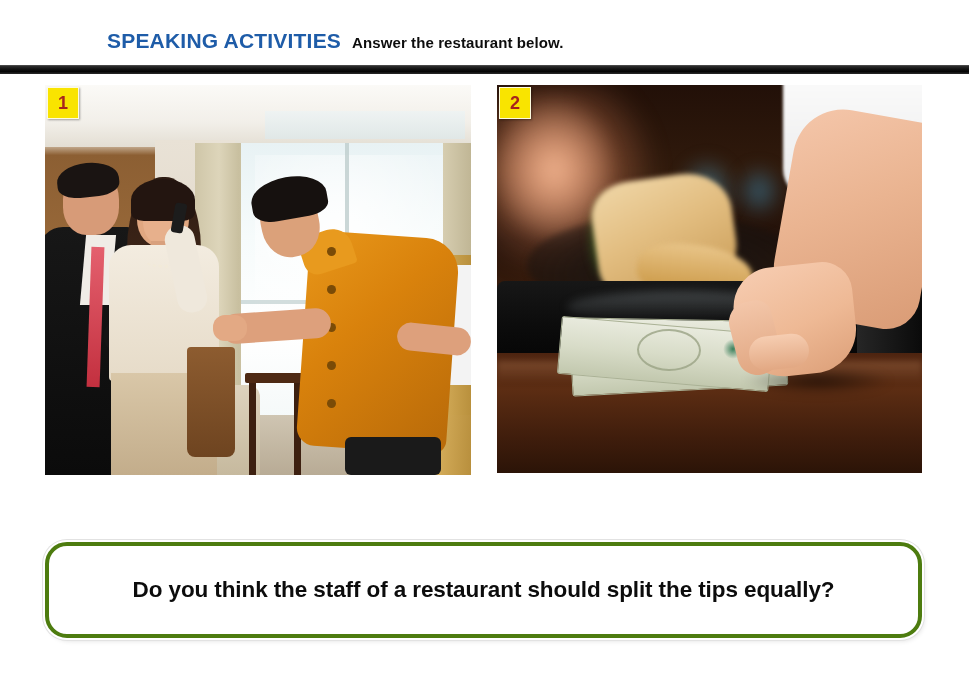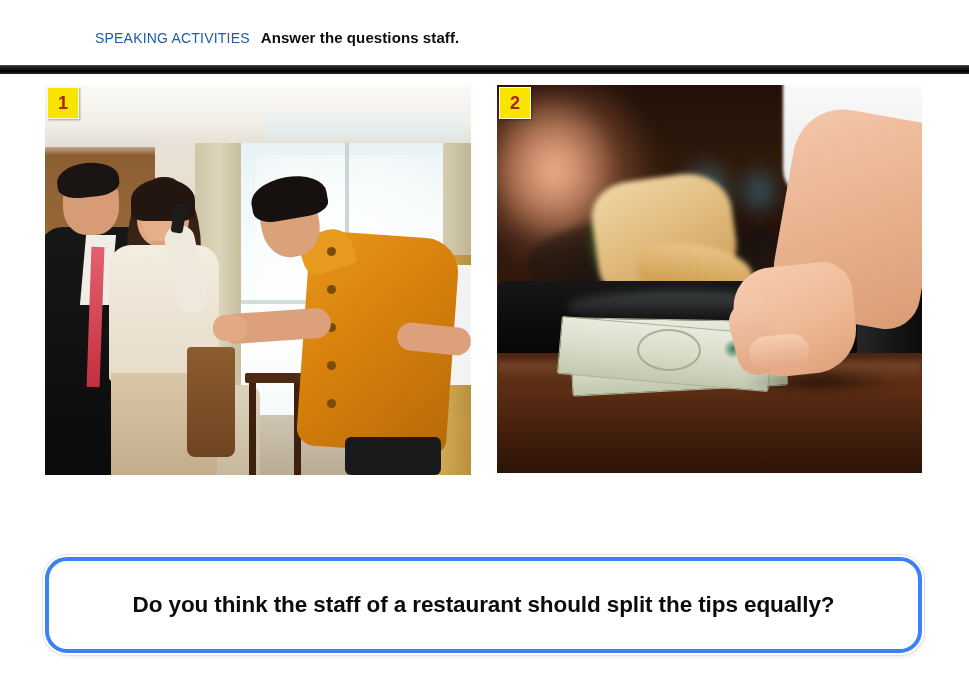--- a/index.html
+++ b/index.html
@@ -25,24 +25,25 @@
   }
   .header-inner {
     position: absolute;
     left: 95px;
     top: 29px;
     display: flex;
     align-items: baseline;
     white-space: nowrap;
   }
   .section-label {
-    font-size: 14px;
-    font-weight: normal;
+    font-size: 21px;
+    font-weight: bold;
     color: #1e5ca8;
     letter-spacing: 0.2px;
+    margin-left: 12px;
   }
   .section-instruction {
     font-size: 15px;
     font-weight: bold;
     color: #0d0d0d;
     margin-left: 11px;
     letter-spacing: 0.1px;
   }
 
   
@@ -442,26 +443,26 @@
   .p2-h-shadow {
     position: absolute; left: 246px; top: 282px; width: 150px; height: 28px;
     background: radial-gradient(ellipse at center, rgba(0,0,0,.55), rgba(0,0,0,0) 70%);
     filter: blur(5px);
   }
 
   
   .question-box {
     position: absolute;
     left: 45px;
-    top: 557px;
+    top: 542px;
     width: 877px;
     height: 96px;
     box-sizing: border-box;
     background: #ffffff;
-    border: 4px solid #3b82f6;
+    border: 4px solid #4d7c0f;
     border-radius: 22px;
     box-shadow: 0 0 0 2px #ffffff, 0 0 0 3px #e2e2e2, 2px 3px 5px rgba(0,0,0,0.12);
     display: flex;
     align-items: center;
     justify-content: center;
   }
   .question-text {
     text-align: center;
     font-size: 22.5px;
     font-weight: bold;
@@ -470,21 +471,21 @@
     letter-spacing: -0.1px;
   }
   .question-line { display: block; }
 </style>
 </head>
 <body>
 
 <div class="header">
   <div class="header-inner">
     <span class="section-label">SPEAKING ACTIVITIES</span>
-    <span class="section-instruction">Answer the questions staff.</span>
+    <span class="section-instruction">Answer the restaurant below.</span>
   </div>
 </div>
 
 <div class="divider"></div>
 
 <div class="photos">
 
   <div class="photo-frame photo-1">
     <div class="photo-canvas">
       <div class="p1-wall-left"></div>

